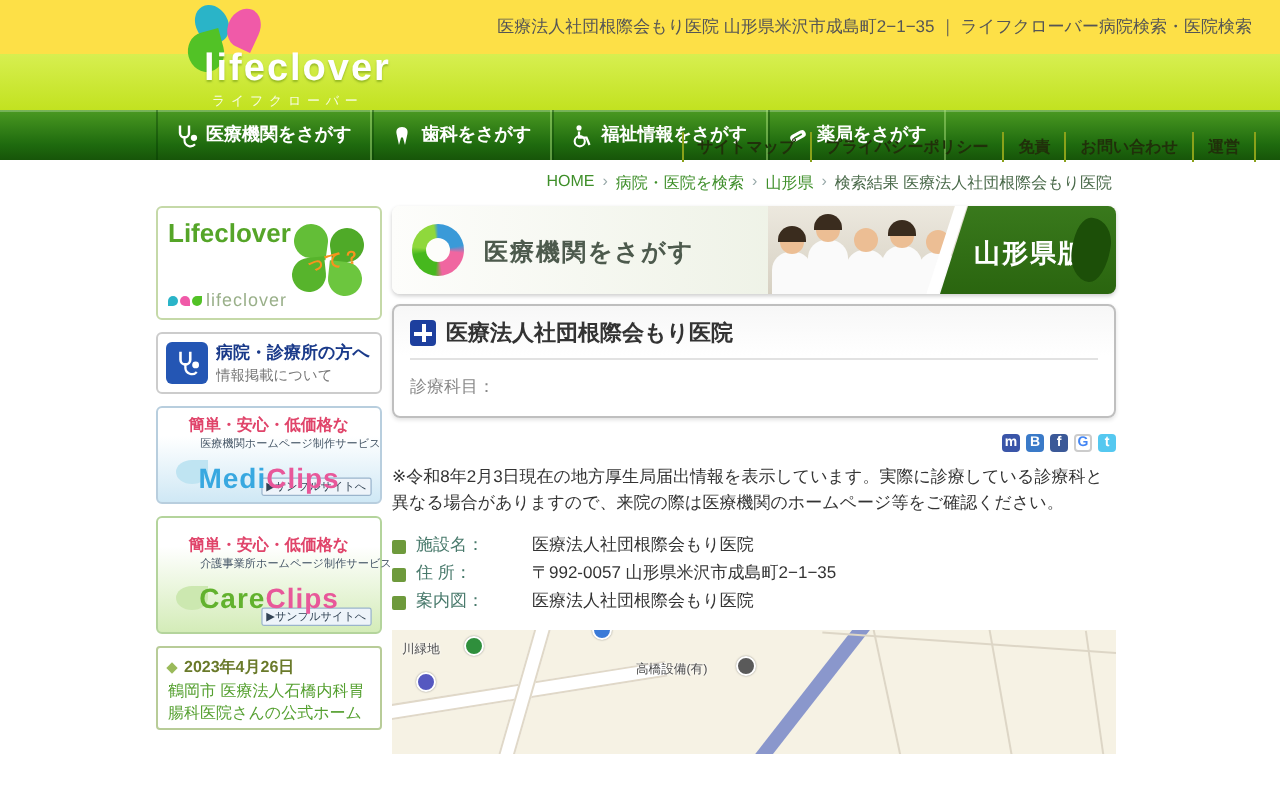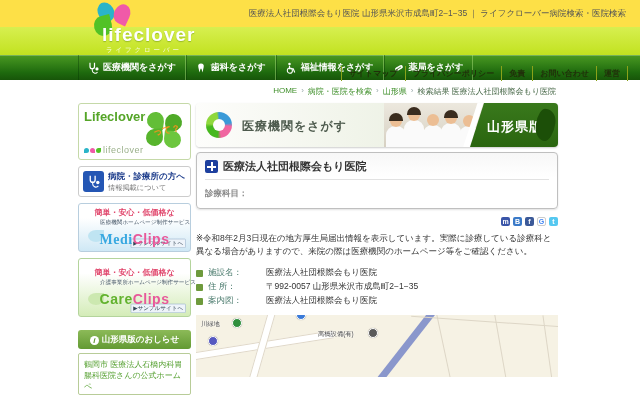--- a/index.html
+++ b/index.html
@@ -68,21 +68,21 @@
   .pv-texts { margin-left:4px; overflow:hidden; }
   .pv-title { font-size:8.5px; font-weight:bold; color:#1a3a8a; white-space:nowrap; }
   .pv-sub { font-size:9px; color:#777; transform:scale(.8); transform-origin:left top; white-space:nowrap; }
 
   .clip-box { text-align:center; cursor:pointer; }
   .mc-box { height:49px; background:linear-gradient(#ffffff 30%,#cfe8f5); border-color:#b8cede; }
   .cc-box { height:59px; background:linear-gradient(#ffffff 25%,#d4ecb8); border-color:#b4d49c; padding-top:5px; }
   .clip-catch { font-size:8px; font-weight:bold; color:#e0446a; margin-top:3px; white-space:nowrap; }
   .clip-sub { font-size:9px; color:#456; transform:scale(.62); transform-origin:center top; white-space:nowrap; }
   .clip-logo { font-size:14px; font-weight:bold; margin-top:0; position:relative; z-index:1; letter-spacing:.5px; }
-  .logo-medi { color:#38a8e0;font-family:Liberation Serif, serif; } .logo-care { color:#62b22e; } .logo-clips { color:#e8589a; }
+  .logo-medi { color:#38a8e0; } .logo-care { color:#62b22e; } .logo-clips { color:#e8589a; }
   .clip-leaf { position:absolute; left:9px; width:16px; height:12px; border-radius:50% 0 50% 50%; z-index:0; }
   .mc-leaf { top:26px; background:#bfe4f2; } .cc-leaf { top:34px; background:#cce8b0; }
   .clip-sample { position:absolute; right:4px; bottom:3px; font-size:9px; transform:scale(.62);
     transform-origin:right bottom; color:#345; background:#eef4fa; border:1px solid #9ab4cc; border-radius:2px;
     padding:0 3px; white-space:nowrap; cursor:pointer; }
 
   .news-header { width:113px; height:19px; background:linear-gradient(#8cba58,#639a33); border-radius:3px;
     color:#fff; font-size:8.5px; font-weight:bold; line-height:19px; text-align:center; margin:13px 0 4px 0; cursor:pointer; white-space:nowrap; }
   .info-icon { display:inline-block; width:9px; height:9px; border-radius:50%; background:#fff; color:#639a33;
     font-size:8px; line-height:9px; font-weight:bold; margin-right:3px; vertical-align:-1px; font-style:italic; }
@@ -117,21 +117,21 @@
     border-radius:40% 55% 45% 55%/50% 40% 60% 45%; transform:rotate(8deg); }
 
   .hospital-box { margin-top:5px; height:57px; border:1px solid #bfbfbf; border-radius:4px;
     background:linear-gradient(#f7f7f7,#ffffff 45%); box-shadow:0 1px 2px rgba(0,0,0,.12); padding:6px 8px; }
   .hosp-header { display:flex; align-items:center; gap:5px; padding-bottom:5px; border-bottom:1px solid #e2e2e2; }
   .hosp-icon { width:13px; height:13px; background:#1d3f9e; border-radius:2px; position:relative; flex:0 0 13px; }
   .hosp-icon::before { content:""; position:absolute; left:5.5px; top:2px; width:2px; height:9px; background:#fff; }
   .hosp-icon::after  { content:""; position:absolute; left:2px; top:5.5px; width:9px; height:2px; background:#fff; }
   .hosp-name { font-size:11px; font-weight:bold; color:#333; white-space:nowrap; }
   .dept-row { display:flex; margin-top:8px; font-size:8.5px; }
-  .dept-label { color:#888; width:50px;font-weight:bold; }
+  .dept-label { color:#888; width:50px; }
   .dept-value { color:#333; margin-left:12px; }
 
   .social-row { margin-top:8px; display:flex; justify-content:flex-end; gap:3px; height:9px; }
   .soc { width:9px; height:9px; border-radius:2px; color:#fff; font-size:7px; line-height:9px; text-align:center; font-weight:bold; cursor:pointer; }
   .soc-mixi { background:#3a55a8; } .soc-hatena { background:#3a7ac8; } .soc-fb { background:#3b5998; }
   .soc-g { background:#fff; border:1px solid #ccc; color:#4285f4; line-height:8px; }
   .soc-tw { background:#55c8f0; }
 
   .notice { margin-top:6px; font-size:8.5px; color:#333; line-height:1.55; }
 
@@ -287,24 +287,27 @@
     </div>
 
     <div class="sbox clip-box cc-box">
       <div class="clip-catch">簡単・安心・低価格な</div>
       <div class="clip-sub">介護事業所ホームページ制作サービス</div>
       <span class="clip-leaf cc-leaf"></span>
       <div class="clip-logo"><span class="logo-care">Care</span><span class="logo-clips">Clips</span></div>
       <span class="clip-sample">▶サンプルサイトへ</span>
     </div>
 
-    <div class="news-header"><span class="info-icon">i</span><span>山形県版のおしらせ</span></div>
 
 
     <div class="news-box">
+      <div class="news-date">
+        <span class="news-bullet"></span>
+        <span>2023年4月26日</span>
+      </div>
       <div class="news-link">鶴岡市 医療法人石橋内科胃腸科医院さんの公式ホームペ</div>
     </div>
   </div>
 
   <div class="main">
 
     <div class="banner">
       <span class="clover-ring"></span>
       <div class="banner-title">医療機関をさがす</div>
       <div class="staff">

